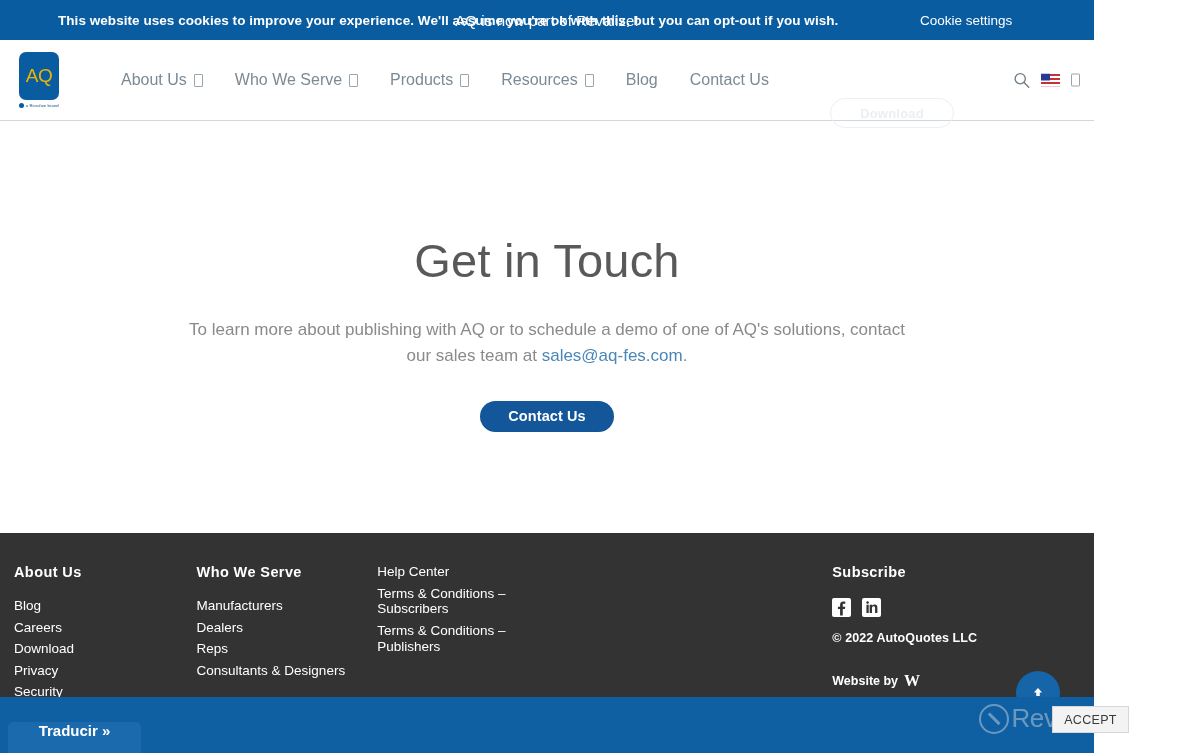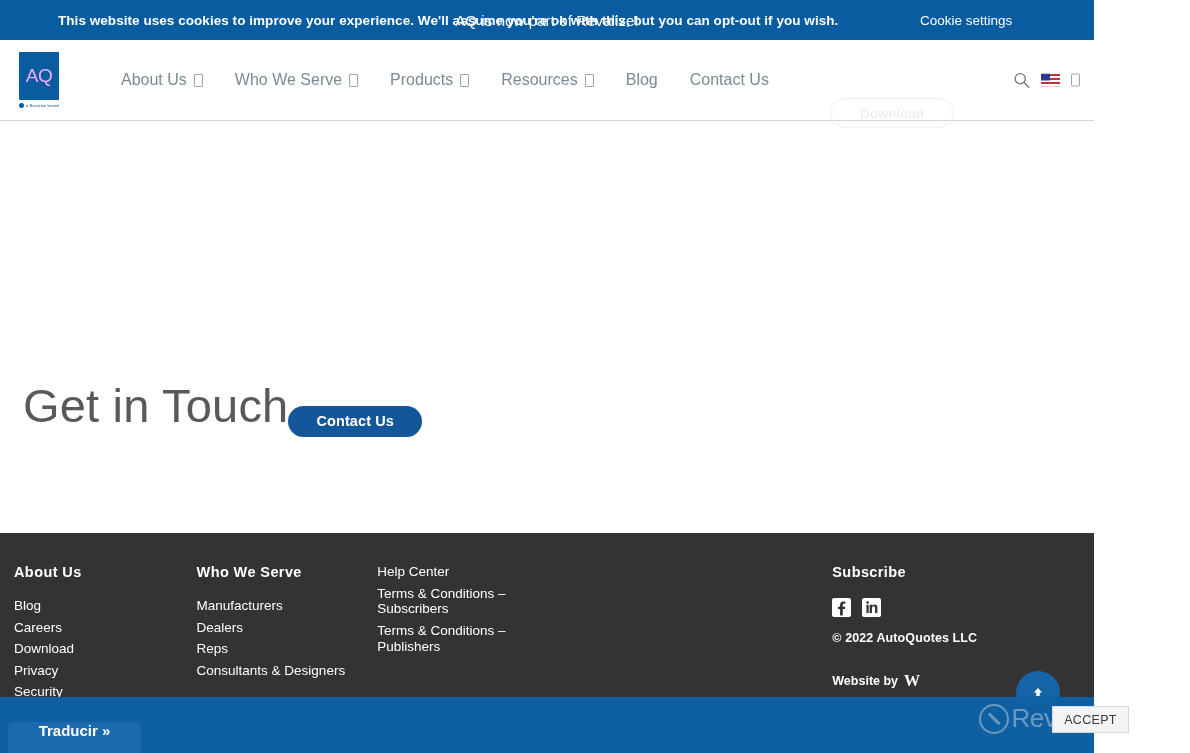--- a/index.html
+++ b/index.html
@@ -27,23 +27,23 @@
     border-bottom: 1px solid #cfd8e0;
     display: flex; align-items: center;
     position: relative;
   }
   .logo-wrap {
     margin-left: 16px; width: 46px;
     display: flex; flex-direction: column; align-items: center;
   }
   .logo-box {
     width: 40px; height: 48px; background: #0a5ca0;
-    border-radius: 1px;
+    border-radius: 7px;
     display: flex; align-items: center; justify-content: center;
-    color: #f0abfc; font-size: 19px; letter-spacing: -.5px;
+    color: #eab308; font-size: 19px; letter-spacing: -.5px;
     font-weight: 400;
   }
   .logo-sub {
     margin-top: 3px; font-size: 4.2px; color: #16517f;
     letter-spacing: .1px; white-space: nowrap;
     display: flex; align-items: center; gap: 1.5px;
   }
   .logo-sub .dot {
     display: inline-block; width: 5px; height: 5px; border-radius: 50%;
     background: #0a5ca0;
@@ -91,23 +91,22 @@
     repeating-linear-gradient(to bottom, #c6303a 0 2.1px, #ffffff 2.1px 4.2px); }
   .flag-ic .canton {
     position: absolute; left: 0; top: 0; width: 9px; height: 7px;
     background: #2b3a8f;
   }
   .lang-tofu { width: 9px; height: 13px; border: 1px solid #98a5ad; border-radius: 1px; }
 
   
   .main {
     height: 452px; background: #ffffff;
-    display: flex; flex-direction: row; align-items: center;
+    display: flex; flex-direction: column; align-items: center;
     padding-top: 116px;
-    padding-left: 23px;
   }
   .page-title {
     font-size: 47px; font-weight: 300; color: #595959;
     letter-spacing: .2px; line-height: 1;
   }
   .lede {
     margin-top: 33px;
     width: 730px; text-align: center;
     font-size: 17px; line-height: 26px; color: #8a8a8a; font-weight: 300;
   }
@@ -281,20 +280,23 @@
       <span class="flag-ic">
         <span class="stripes"></span>
         <span class="canton"></span>
       </span>
       <span class="lang-tofu"></span>
     </div>
   </header>
 
   <main class="main">
     <h1 class="page-title">Get in Touch</h1>
+    <p class="lede">
+      <span>To learn more about publishing with AQ or to schedule a demo of one of AQ's solutions, contact our sales team at </span><a href="#">sales@aq-fes.com</a><span>.</span>
+    </p>
     <button class="cta">Contact Us</button>
   </main>
 
   <footer class="footer">
     <div class="footer-cols">
 
       <div class="fcol c1">
         <h4>About Us</h4>
         <a class="flink" href="#">Blog</a>
         <a class="flink" href="#">Careers</a>

